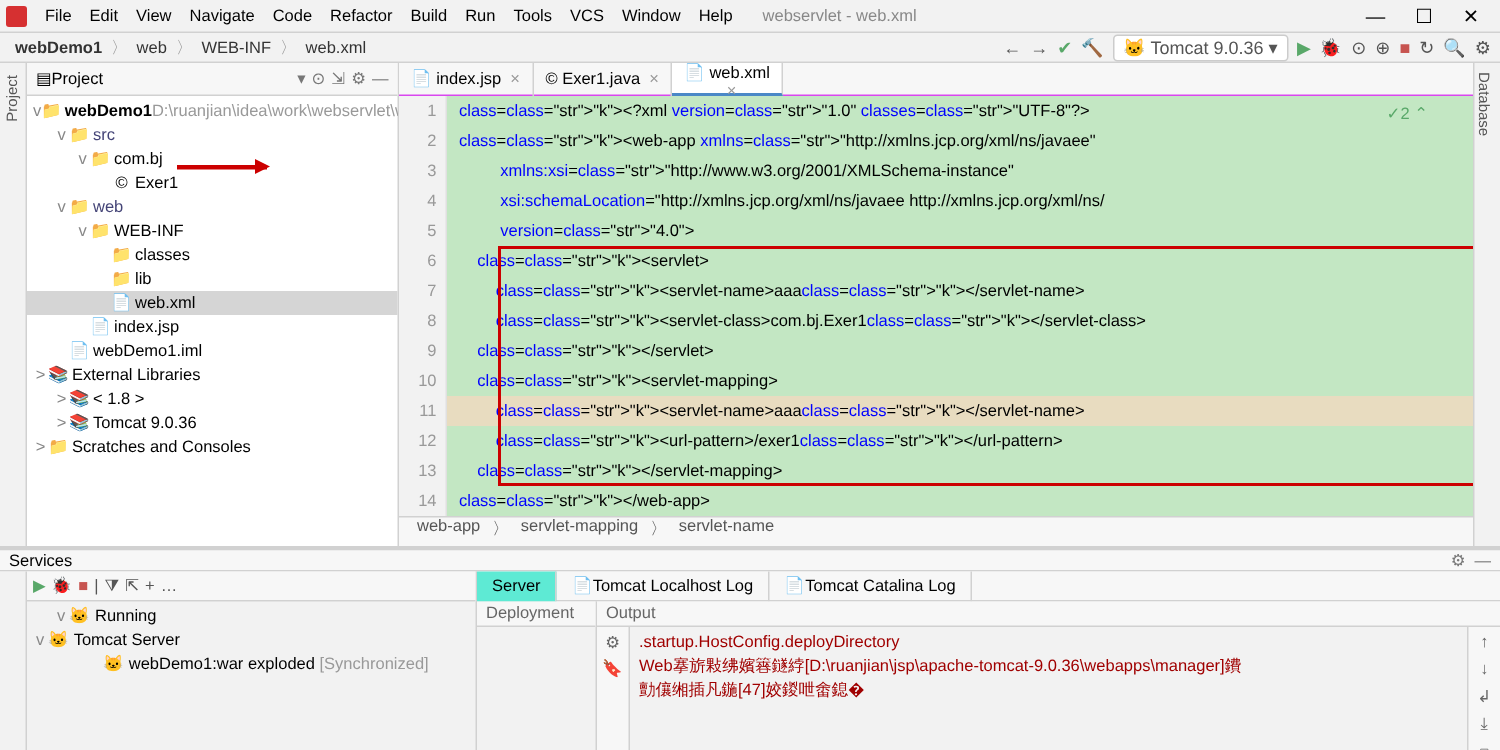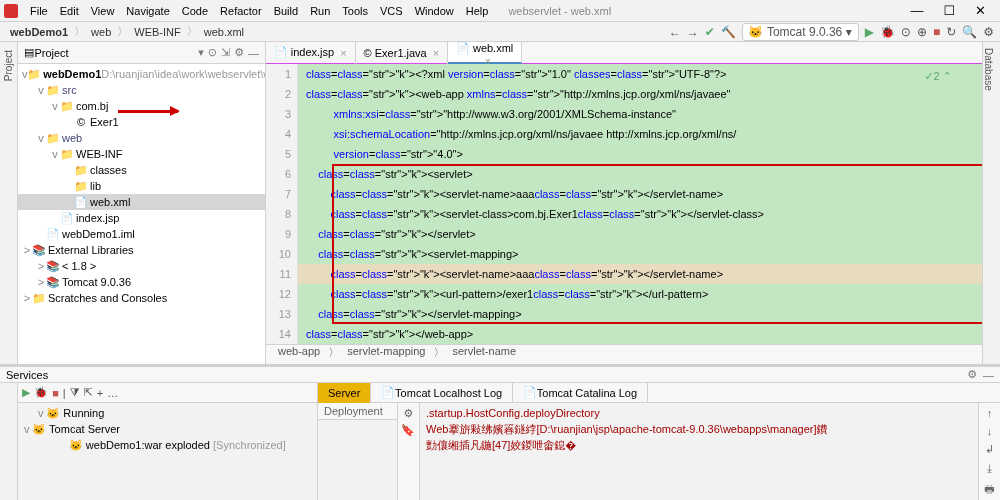--- a/index.html
+++ b/index.html
@@ -52,21 +52,21 @@
 .services-header { height: 20px; background: #f7f7f7; display: flex; align-items: center; padding: 0 6px; border-bottom: 1px solid #d1d1d1; }
 .services-body { flex: 1; display: flex; }
 .svc-left-gutter { width: 18px; background: #f2f2f2; border-right: 1px solid #d1d1d1; }
 .svc-tree-area { width: 300px; border-right: 1px solid #d1d1d1; display: flex; flex-direction: column; }
 .svc-toolbar { height: 20px; background: #f7f7f7; border-bottom: 1px solid #d1d1d1; display: flex; align-items: center; padding: 0 4px; gap: 4px; color: #555; }
 .svc-tree { flex: 1; padding: 2px; line-height: 16px; }
 .svc-tree .sel { background: #3874d1; color: #fff; }
 .svc-right { flex: 1; display: flex; flex-direction: column; }
 .svc-tabs { height: 20px; background: #f7f7f7; border-bottom: 1px solid #d1d1d1; display: flex; align-items: center; }
 .svc-tab { padding: 0 10px; height: 20px; display: flex; align-items: center; border-right: 1px solid #d1d1d1; }
-.svc-tab.active { background: #eab308; }
+.svc-tab.active { background: #5eead4; }
 .svc-content { flex: 1; display: flex; }
 .dep-col { width: 80px; border-right: 1px solid #d1d1d1; }
 .dep-col .hdr, .out-col .hdr { background: #f7f7f7; padding: 2px 6px; border-bottom: 1px solid #d1d1d1; color: #666; }
 .out-col { flex: 1; display: flex; flex-direction: column; }
 .console { flex: 1; font-family: 'Consolas', monospace; font-size: 11px; padding: 2px 6px; color: #a00000; line-height: 16px; overflow: hidden; }
 .out-gutter { width: 22px; background: #f7f7f7; border-left: 1px solid #d1d1d1; display: flex; flex-direction: column; align-items: center; padding-top: 4px; gap: 6px; color: #666; }
 .check-mark { position: absolute; right: 30px; top: 2px; color: #59a869; font-size: 11px; }
 </style>
 </head>
 <body>
@@ -342,20 +342,21 @@
         <div class="svc-tab">
             <span>📄 </span>
             <span>Tomcat Catalina Log</span>
           </div>
       </div>
       <div class="svc-content">
         <div class="dep-col">
           <div class="hdr">Deployment</div>
         </div>
         <div class="out-col">
+          <div class="hdr">Output</div>
           <div style="display:flex;flex:1">
             <div style="width:22px;background:#f7f7f7;border-right:1px solid #d1d1d1;text-align:center;color:#666;padding-top:4px">
               <div>⚙</div>
               <div style="margin-top:4px">🔖</div>
             </div>
             <div class="console" id="console">
                 <div>.startup.HostConfig.deployDirectory</div>
                 <div>Web搴旂敤绋嬪簭鐩綍[D:\ruanjian\jsp\apache-tomcat-9.0.36\webapps\manager]鐨</div>
                 <div>勯儴缃插凡鍦[47]姣鍐呭畬鎴�</div>
               </div>

